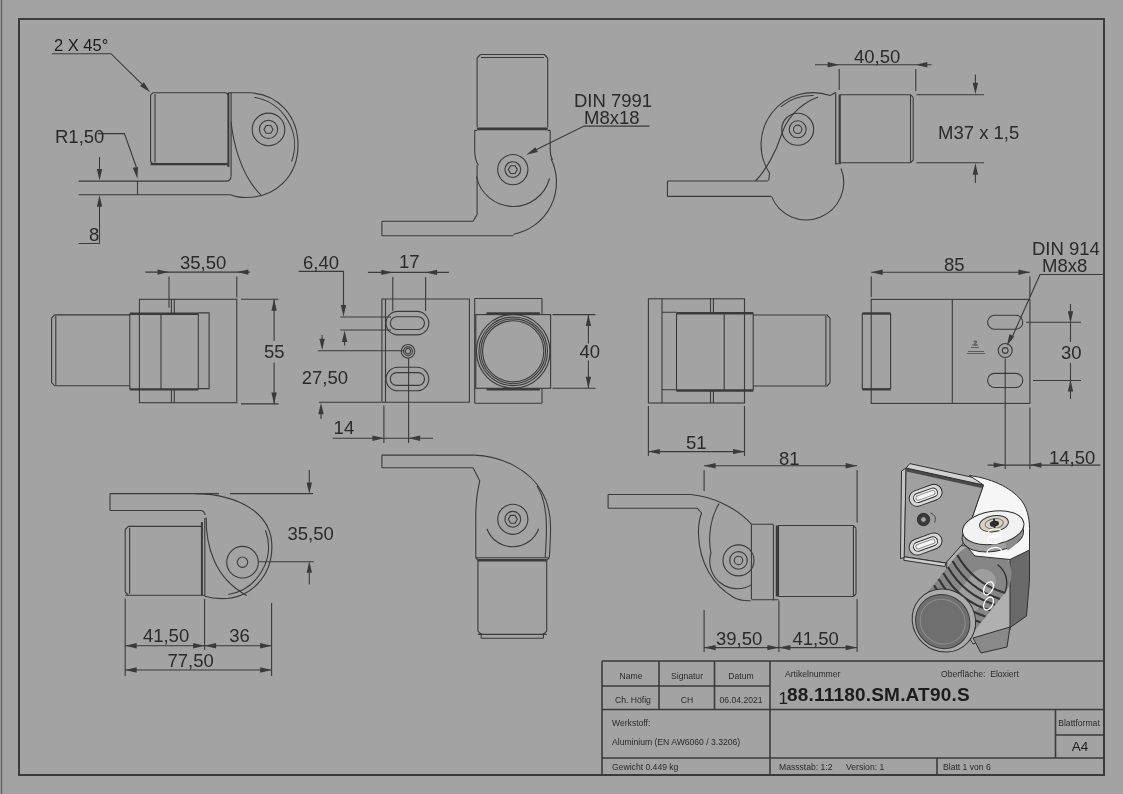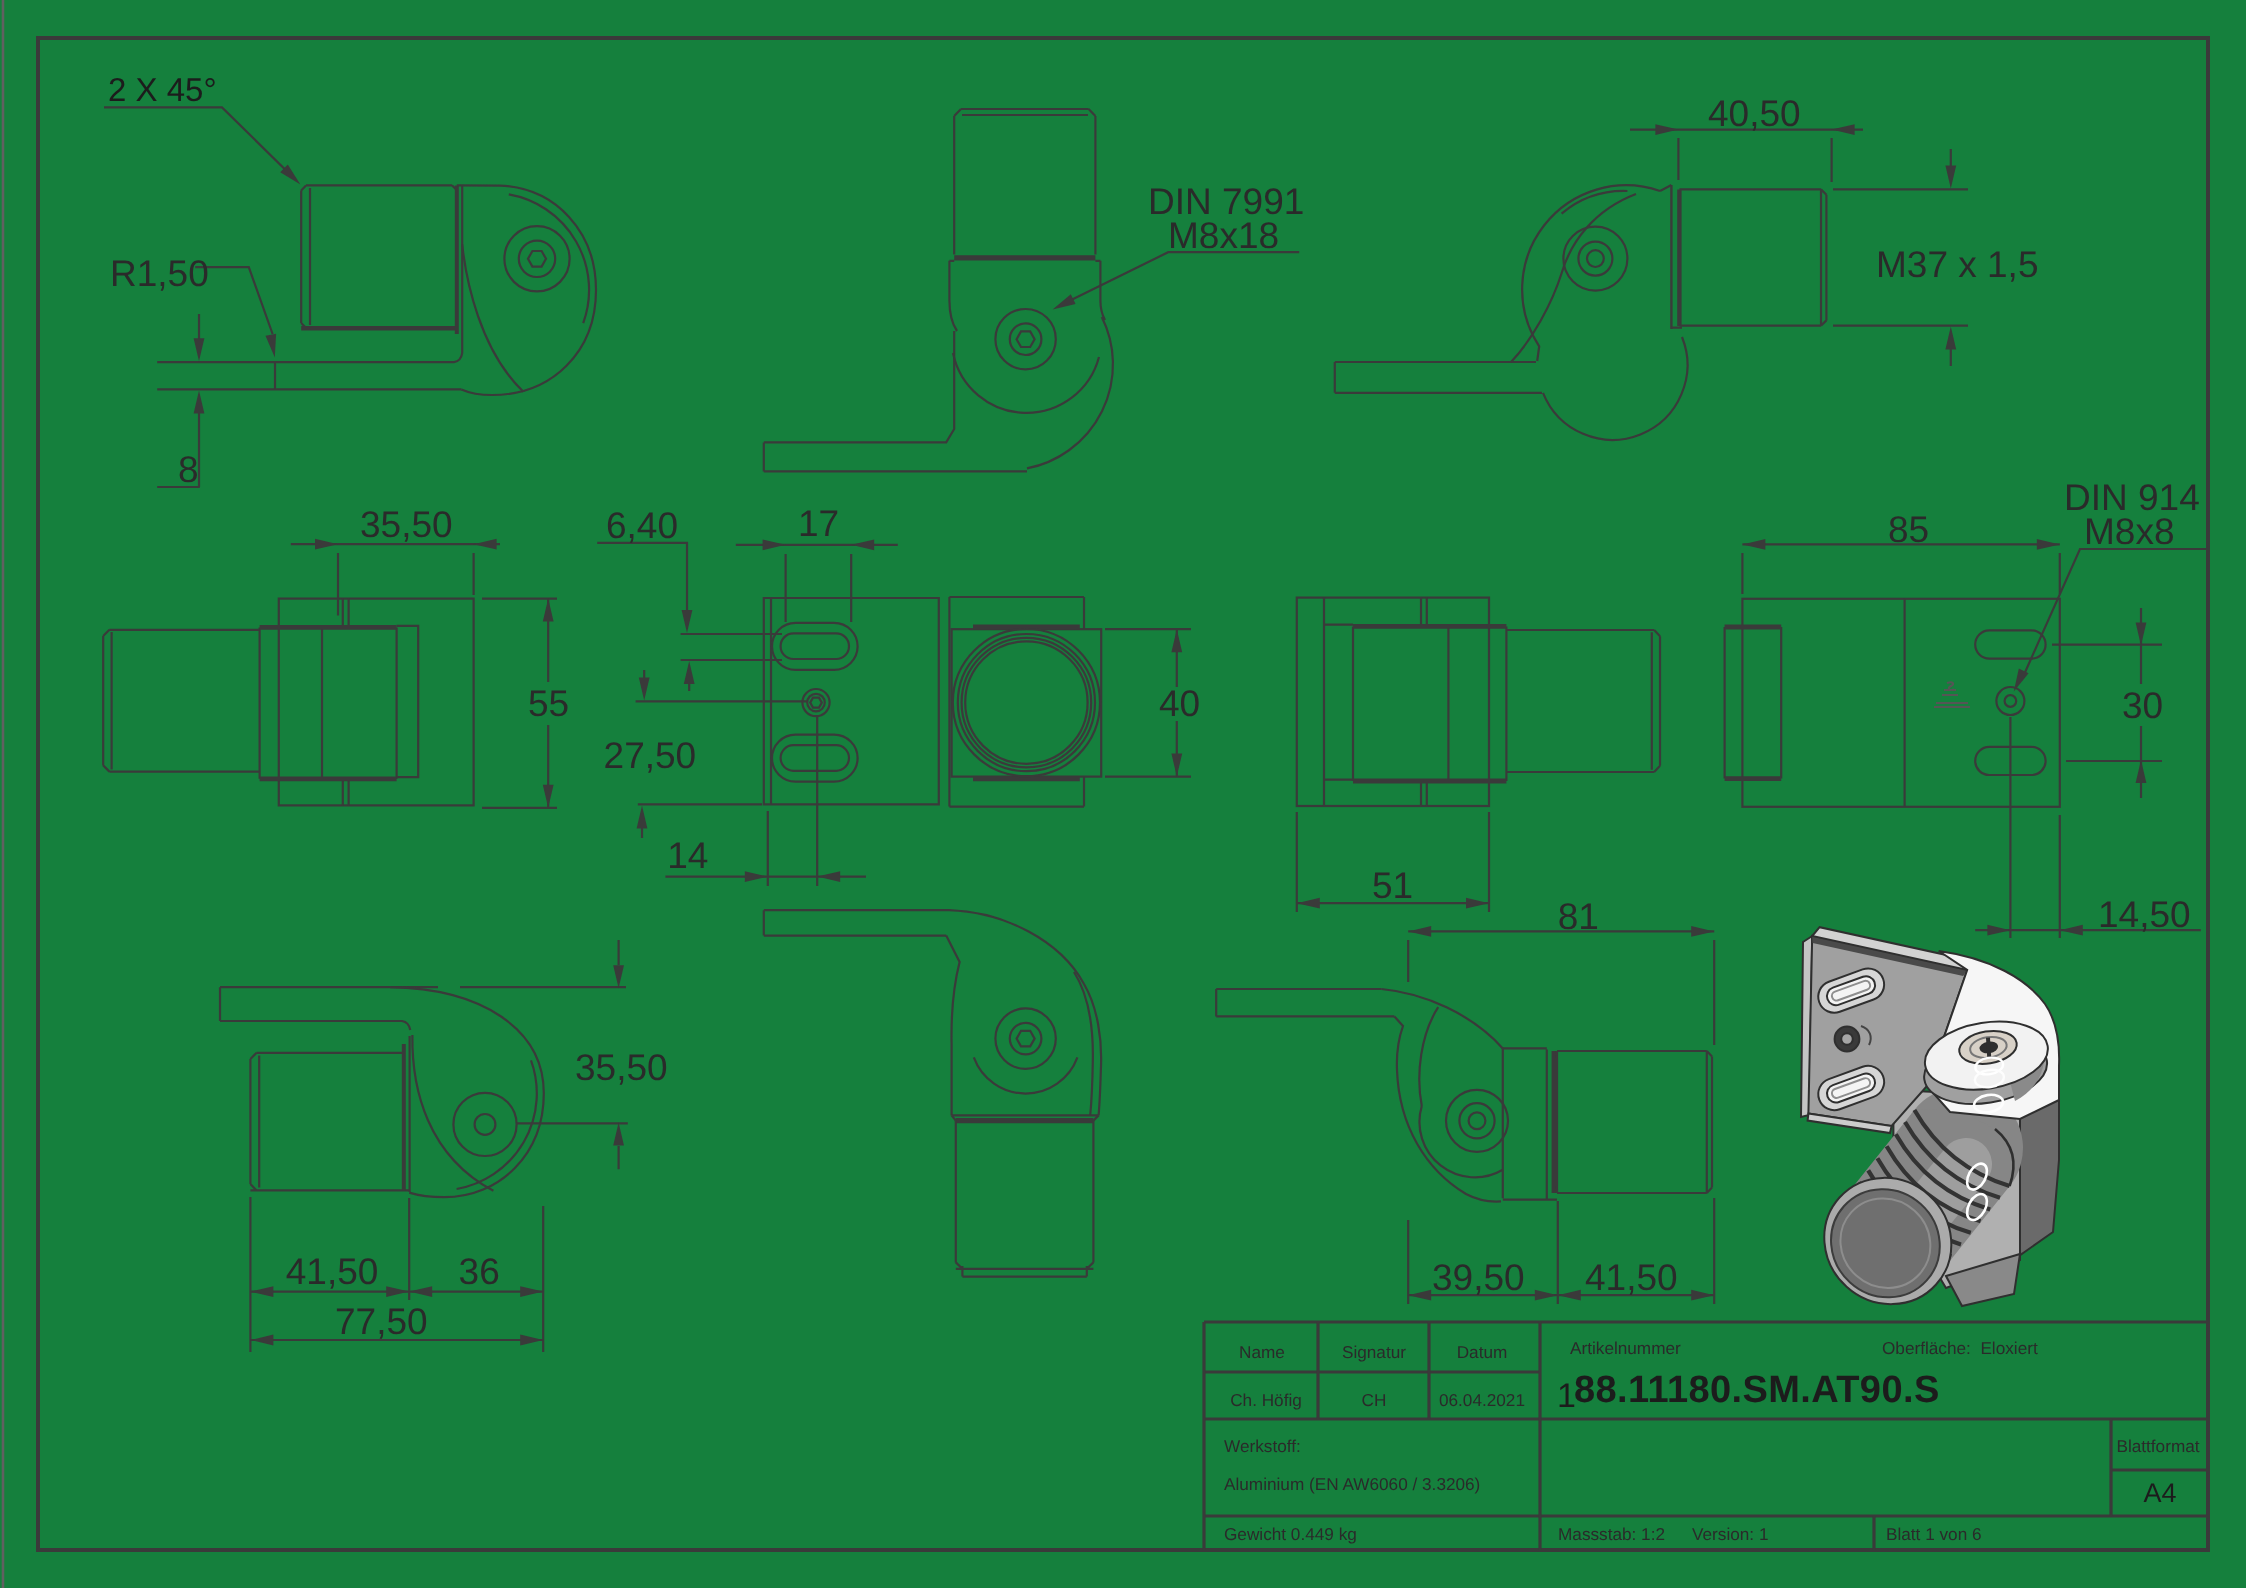--- a/index.html
+++ b/index.html
@@ -1,16 +1,16 @@
 <!DOCTYPE html>
 <html><head>
 <meta charset="utf-8">
 <style>
   html,body{margin:0;padding:0;background:#ffffff;}
-  #page{position:relative;width:1123px;height:794px;background:#15803d;overflow:hidden;}
+  #page{position:relative;width:1123px;height:794px;background:#a3a3a3;overflow:hidden;}
   svg text{font-family:"Liberation Sans", sans-serif;fill:#1c1c1c;}
   .dim{font-size:18.5px;fill:#2a2a2a;}
   .tb{font-size:8.6px;fill:#2a2a2a;}
 </style>
 </head>
 <body>
 <div id="page">
 <svg width="1123" height="794" viewBox="0 0 1123 794" xmlns="http://www.w3.org/2000/svg">
 <defs>
 <path id="arr" d="M0,0 L-11.5,2.7 L-11.5,-2.7 Z" fill="#3a3a3a" stroke="none"></path>

